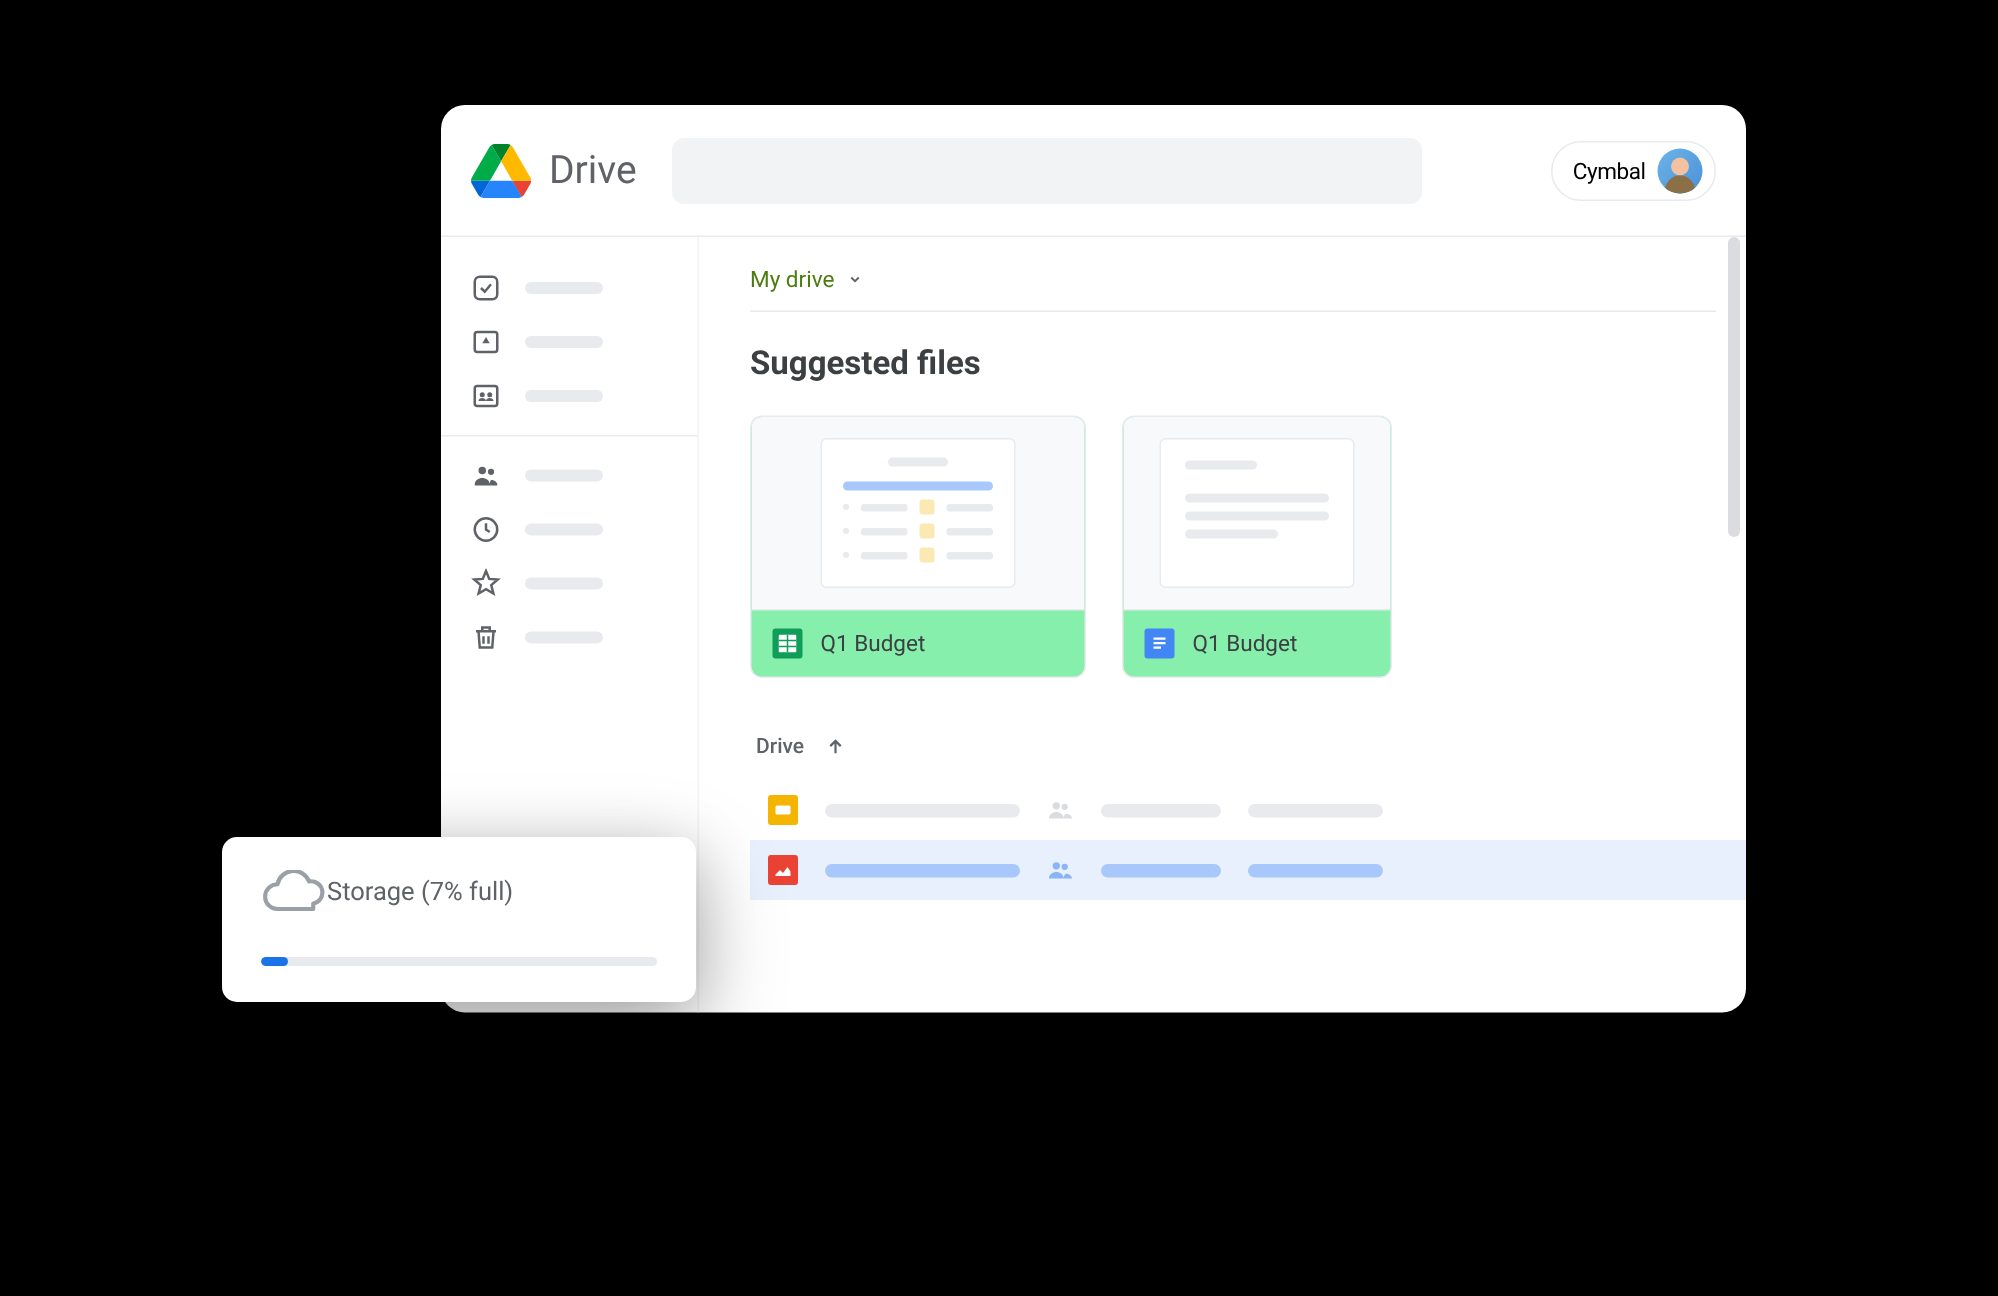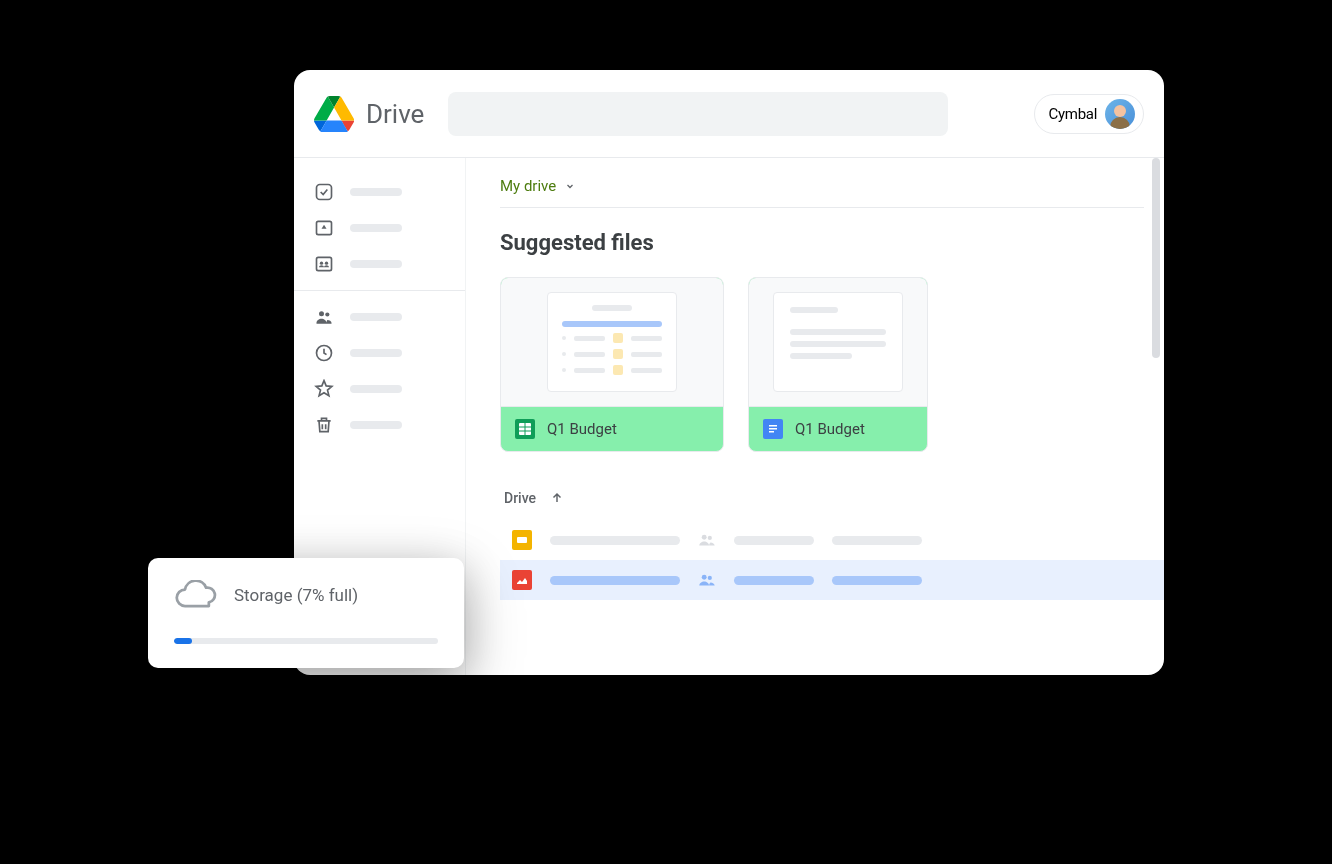--- a/index.html
+++ b/index.html
@@ -318,21 +318,20 @@
       top: 558px;
       width: 316px;
       background: #fff;
       border-radius: 10px;
       box-shadow: 0 8px 40px rgba(0,0,0,0.18), 0 20px 60px rgba(0,0,0,0.25);
       padding: 22px 26px 24px 26px;
     }
     .storage-header {
       display: flex;
       align-items: center;
-      gap: 16px;
       margin-bottom: 28px;
     }
     .cloud-icon {
       width: 44px;
       height: 30px;
     }
     .storage-label {
       font-size: 17px;
       color: #5f6368;
     }

